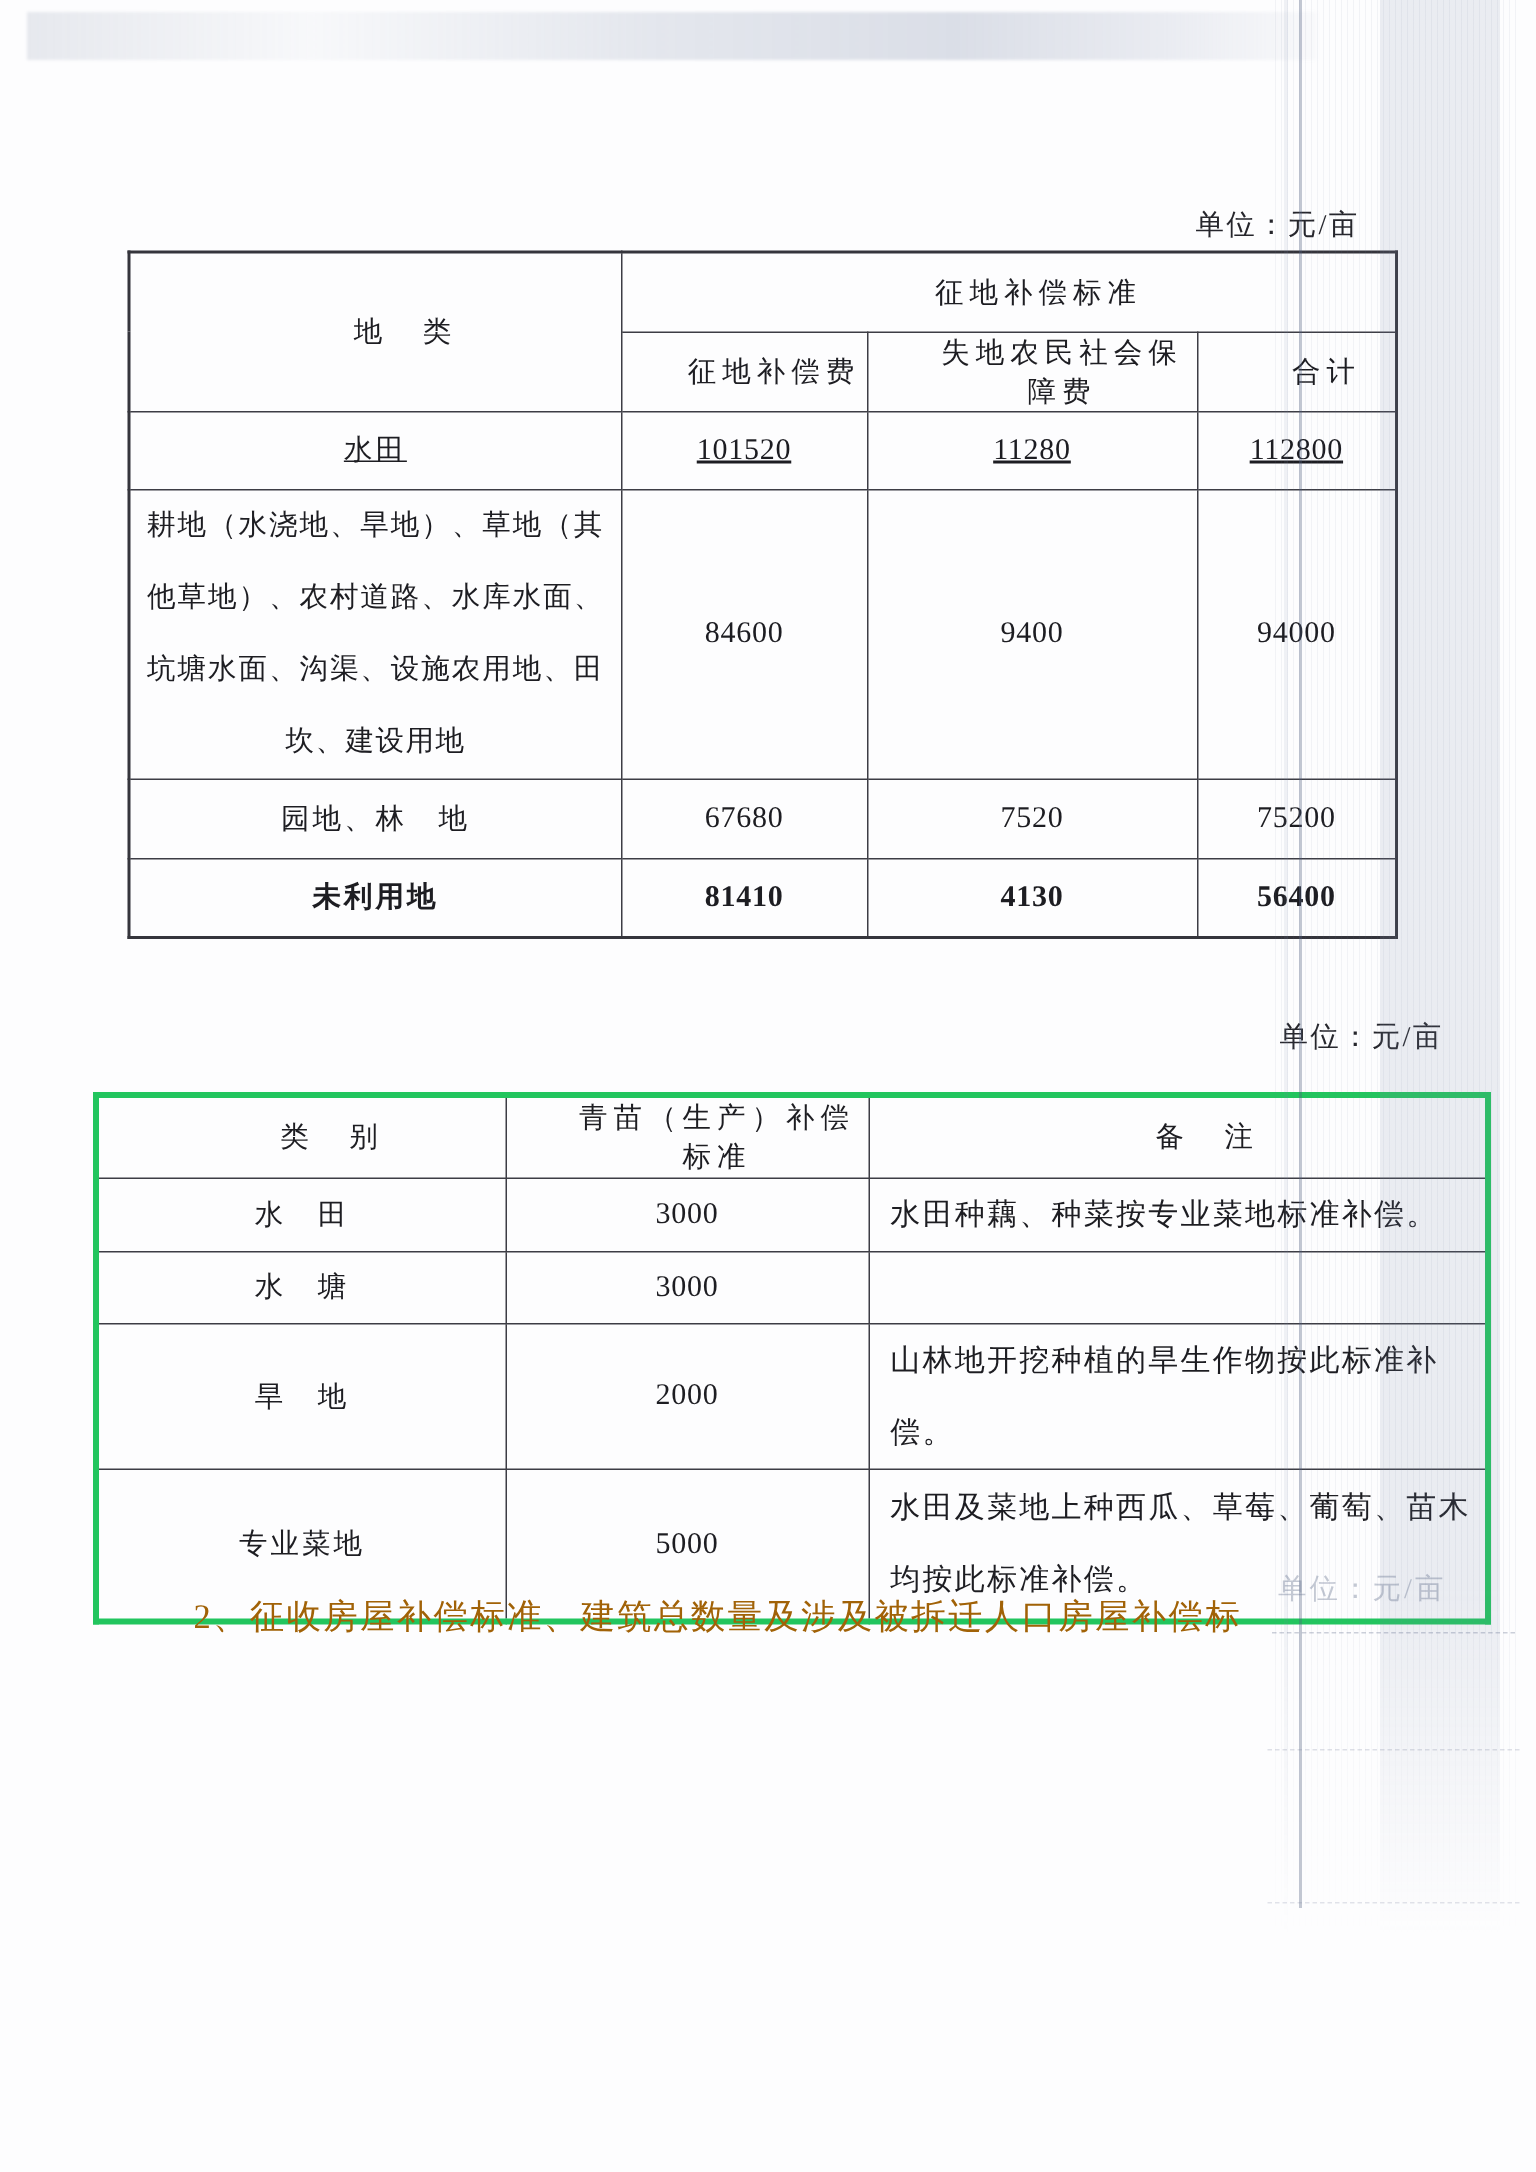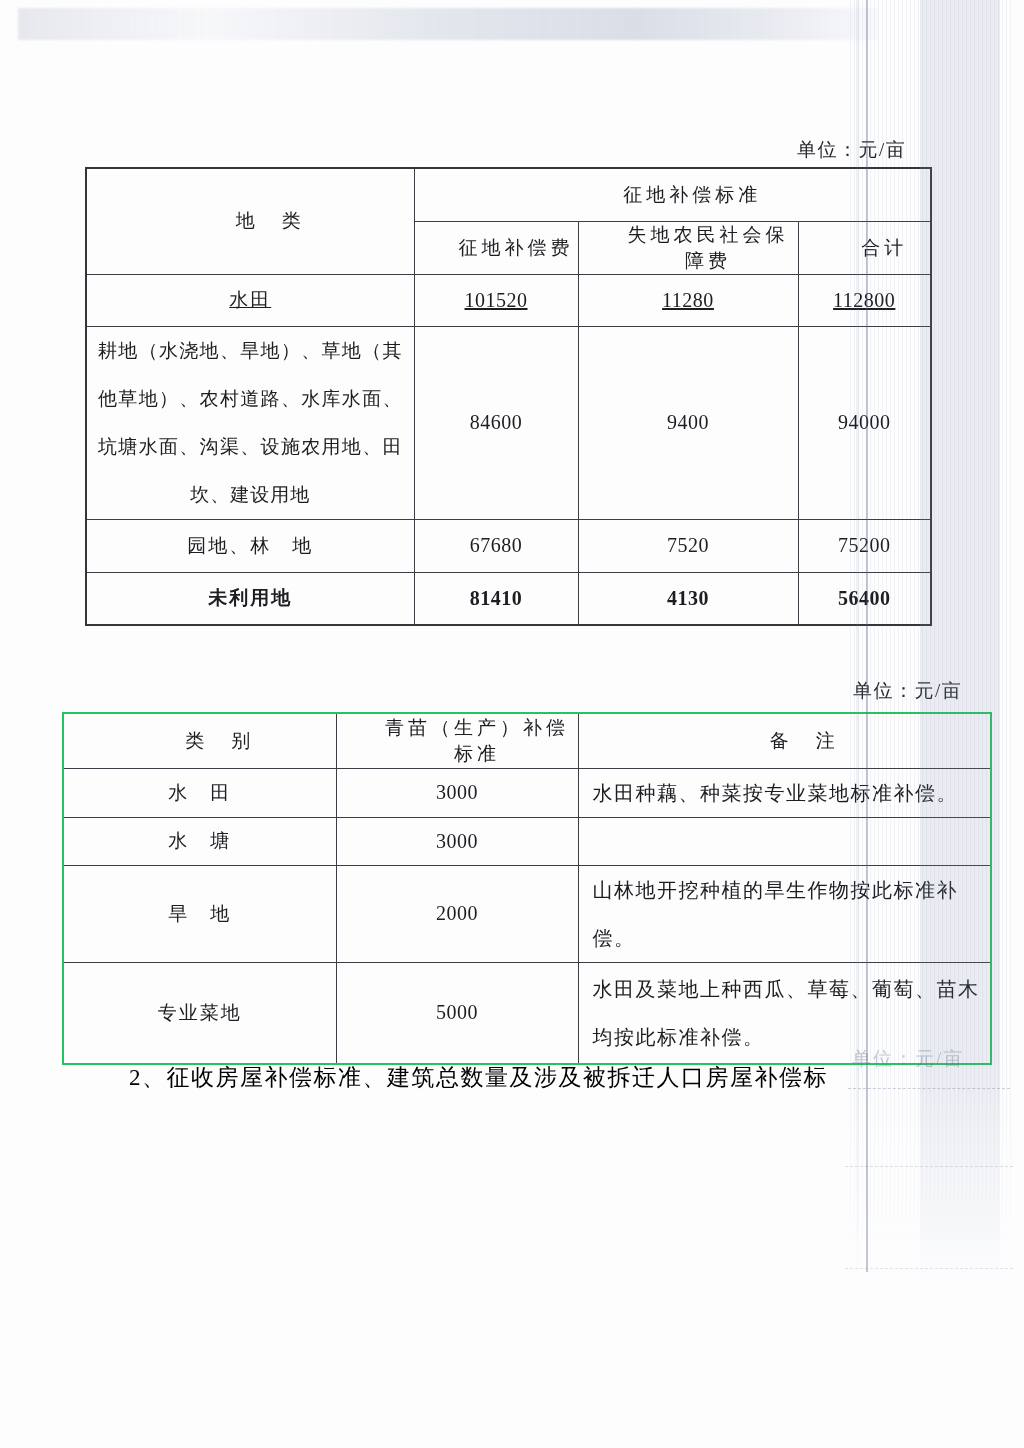--- a/index.html
+++ b/index.html
@@ -54,21 +54,21 @@
 
   
   table { border-collapse: collapse; table-layout: fixed; position: absolute; }
   td {
     border: 1.5px solid #3d3d45;
     text-align: center; vertical-align: middle;
     font-size: 19px; letter-spacing: 2px;
     overflow: hidden; padding: 0 4px;
   }
   .t1 { left: 85px; top: 167px; width: 845px; border: 2px solid #35353c; }
-  .t2 { left: 62px; top: 712px; width: 928px; border: 2px solid #22c55e; }
+  .t2 { left: 62px; top: 728px; width: 928px; border: 4px solid #22c55e; }
 
   .t1 tr.h1 { height: 53px; }
   .t1 tr.h2 { height: 48px; }
   .t1 tr.r1 { height: 52px; text-decoration: underline; }
   .t1 tr.r2 { height: 192px; margin-left: 22px; }
   .t1 tr.r3 { height: 53px; margin-top: 21px; }
   .t1 tr.r4 { height: 53px; font-weight: bold; }
 
   .t2 tr.h  { height: 55px; }
   .t2 tr.r1 { height: 43px; }
@@ -83,21 +83,21 @@
     padding: 0 11px; line-height: 48px; letter-spacing: 1px; font-size: 19px;
   }
   td.remark {
     text-align: left; padding: 0 6px 0 14px;
     font-size: 20px; letter-spacing: 1.5px; line-height: 48px;
   }
 
   
   .footer-heading {
     position: absolute; left: 129px; top: 1062px; width: 780px;
-    font-size: 23px; letter-spacing: 1.5px; color: #000000;
+    font-size: 23px; letter-spacing: 1.5px; color: #a16207;
     white-space: nowrap;
   }
 </style>
 </head>
 <body>
 
 <div class="page">
 
   <div class="noise-top"></div>
 

